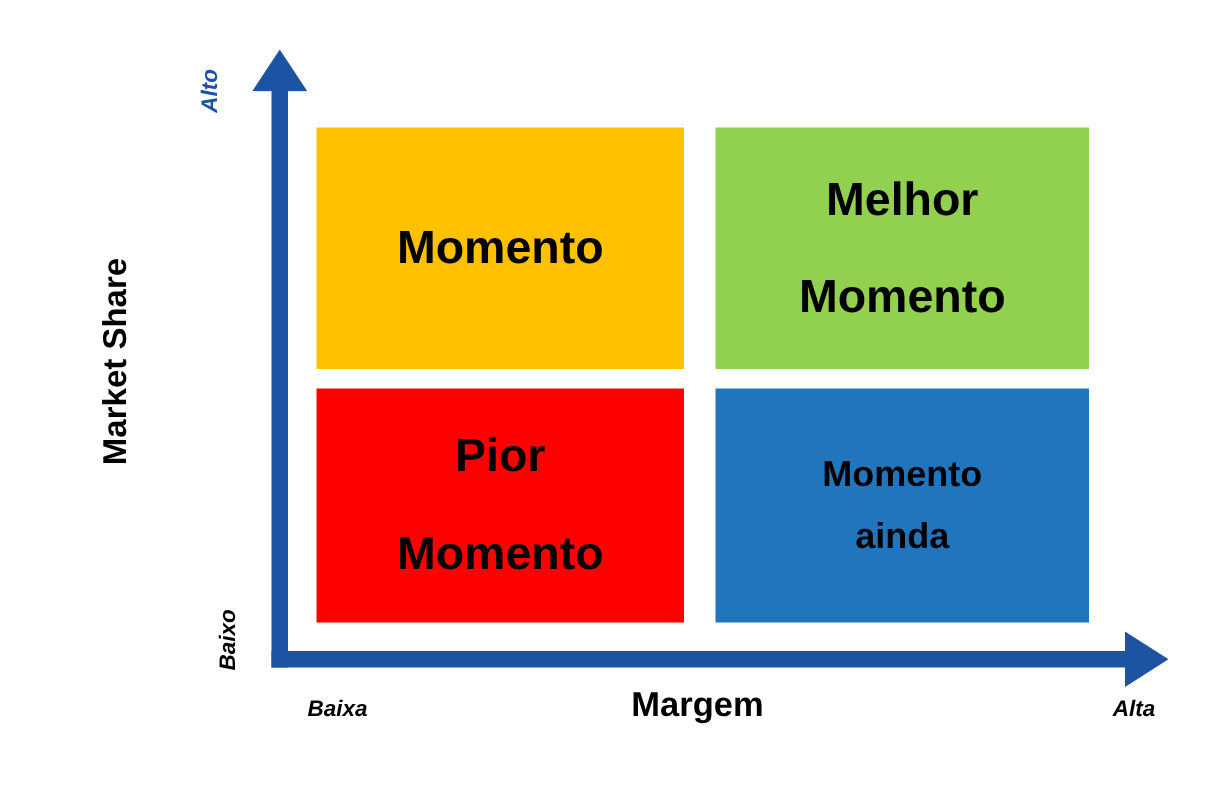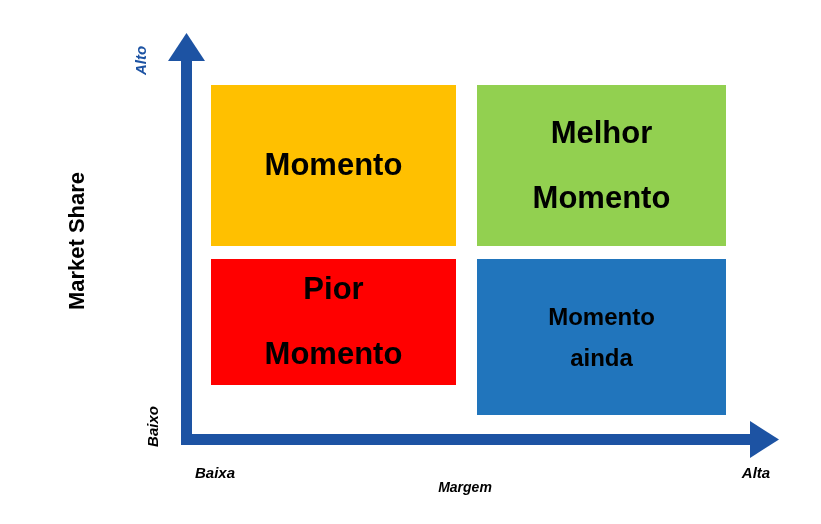--- a/index.html
+++ b/index.html
@@ -36,40 +36,40 @@
     flex-direction: column;
     align-items: center;
     justify-content: center;
     text-align: center;
     font-weight: bold;
     color: #000000;
     line-height: 1.05;
   }
   .quad-tl { left: 211px; top: 85px;  width: 245px; height: 161px; font-size: 31px; gap: 32px; }
   .quad-tr { left: 477px; top: 85px;  width: 249px; height: 161px; font-size: 31px; gap: 32px; }
-  .quad-bl { left: 211px; top: 259px; width: 245px; height: 126px; font-size: 31px; gap: 32px; }
+  .quad-bl { left: 211px; top: 259px; width: 245px; height: 156px; font-size: 31px; gap: 32px; }
   .quad-br { left: 477px; top: 259px; width: 249px; height: 156px; font-size: 24px; gap: 15px; }
 
   
   .lbl {
     position: absolute;
     font-weight: bold;
     color: #000000;
     text-align: center;
     white-space: nowrap;
   }
   .italic { font-style: italic; }
   .rot { transform: rotate(-90deg); }
 
   .lbl-alto        { left: 110px; top: 52px;  width: 60px;  font-size: 15px; }
   .lbl-baixo       { left: 122px; top: 418px; width: 60px;  font-size: 15px; }
   .lbl-marketshare { left: -28px; top: 228px; width: 210px; font-size: 22px; }
-  .lbl-baixa       { left: 185px; top: 464px; width: 60px;  font-size: 15px; text-align: center; }
+  .lbl-baixa       { left: 185px; top: 464px; width: 60px;  font-size: 15px; text-align: right; }
   .lbl-alta        { left: 726px; top: 464px; width: 60px;  font-size: 15px; }
-  .lbl-margem      { left: 395px; top: 479px; width: 140px; font-size: 14px; font-style: italic; }
+  .lbl-margem      { left: 395px; top: 456px; width: 140px; font-size: 23px; }
 </style>
 </head>
 <body>
 
 <div class="canvas">
 
   <div class="abs v-line" style="background-color: rgb(29, 83, 163);"></div>
   <div class="abs arrow-up" style="background-color: rgb(29, 83, 163);"></div>
   <div class="abs h-line" style="background-color: rgb(29, 83, 163);"></div>
   <div class="abs arrow-right" style="background-color: rgb(29, 83, 163);"></div>

